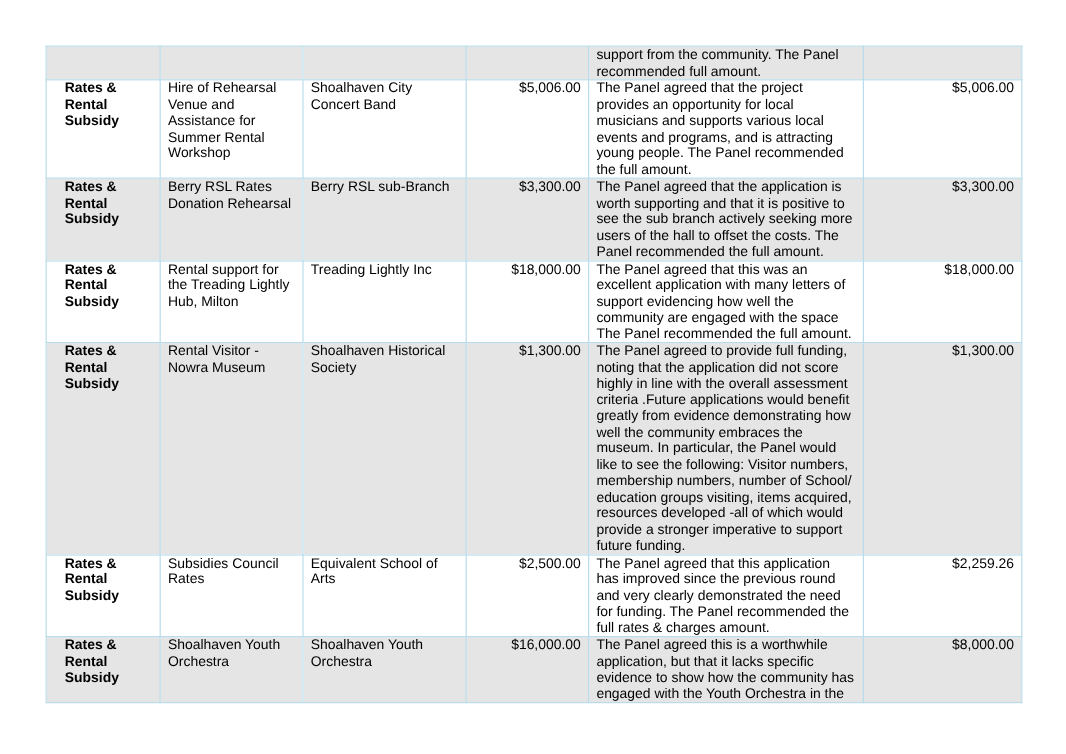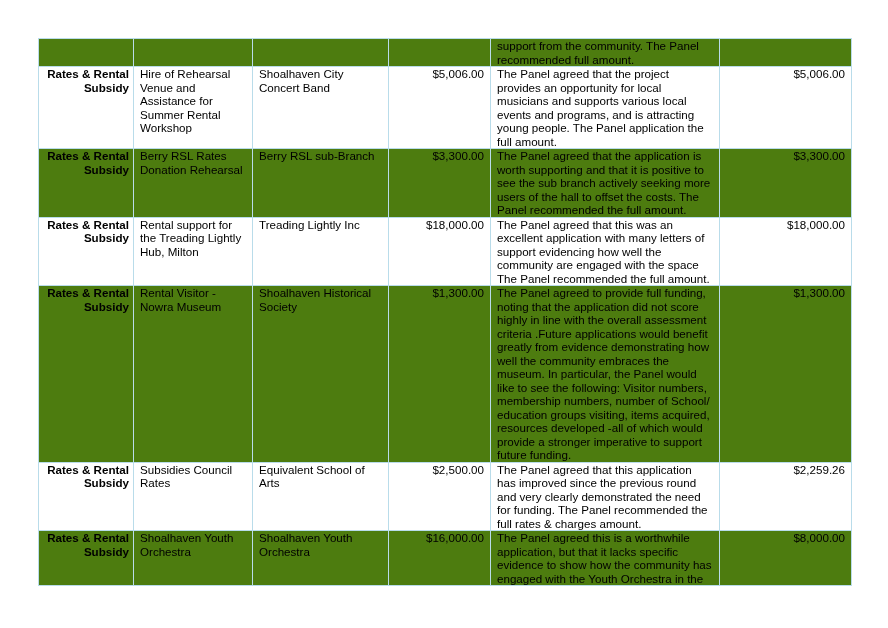--- a/index.html
+++ b/index.html
@@ -1,23 +1,23 @@
 <!DOCTYPE html>
 <html><head>
 <meta charset="utf-8">
 <style>
   html, body { margin: 0; padding: 0; background: #ffffff; }
   body { width: 888px; height: 628px; position: relative; overflow: hidden;
          font-family: "Liberation Sans", sans-serif; color: #000; }
   table { position: absolute; left: 38px; top: 38px; border-collapse: collapse;
           table-layout: fixed; width: 813px; font-size: 11.6px; line-height: 13.5px; }
   td { border: 1px solid #b9dcea; vertical-align: top; padding: 0 6px; overflow: hidden; }
-  tr.shade td { background: #4d7c0f; }
+  tr.shade td { background: #e5e5e5; }
   tr.plain td { background: #ffffff; }
-  td.cat { font-weight: bold; text-align: right; padding: 0 4px; }
+  td.cat { font-weight: bold; text-align: left; padding: 0 15px; }
   td.num { text-align: right; margin-top: 30px; }
   col.c1 { width: 95px; } col.c2 { width: 119px; } col.c3 { width: 136px; }
   col.c4 { width: 102px; } col.c5 { width: 229px; } col.c6 { width: 132px; }
   tr.r0 td { height: 26px; vertical-align: bottom; }
   tr.r1 td { height: 80px; } tr.r2 td { height: 66px; } tr.r3 td { height: 66px; }
   tr.r4 td { height: 174px; } tr.r5 td { height: 66px; } tr.r6 td { height: 53px; }
 </style>
 </head>
 <body>
 
@@ -38,21 +38,21 @@
       <td></td>
       <td>support from the community. The Panel recommended full amount.</td>
       <td></td>
     </tr>
 
     <tr class="plain r1">
       <td class="cat">Rates &amp; Rental Subsidy</td>
       <td>Hire of Rehearsal Venue and Assistance for Summer Rental Workshop</td>
       <td>Shoalhaven City Concert Band</td>
       <td class="num">$5,006.00</td>
-      <td>The Panel agreed that the project provides an opportunity for local musicians and supports various local events and programs, and is attracting young people. The Panel application the full amount.</td>
+      <td>The Panel agreed that the project provides an opportunity for local musicians and supports various local events and programs, and is attracting young people. The Panel recommended the full amount.</td>
       <td class="num">$5,006.00</td>
     </tr>
 
     <tr class="shade r2">
       <td class="cat">Rates &amp; Rental Subsidy</td>
       <td>Berry RSL Rates Donation Rehearsal</td>
       <td>Berry RSL sub-Branch</td>
       <td class="num">$3,300.00</td>
       <td>The Panel agreed that the application is worth supporting and that it is positive to see the sub branch actively seeking more users of the hall to offset the costs. The Panel recommended the full amount.</td>
       <td class="num">$3,300.00</td>

